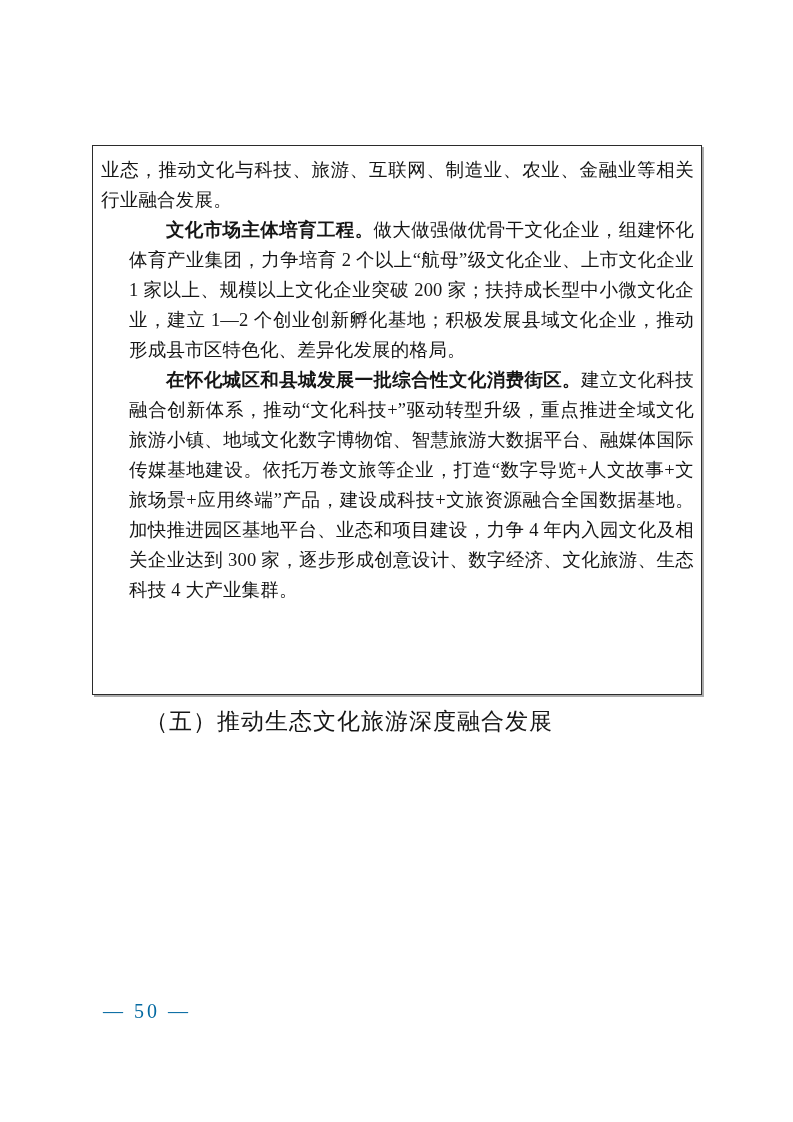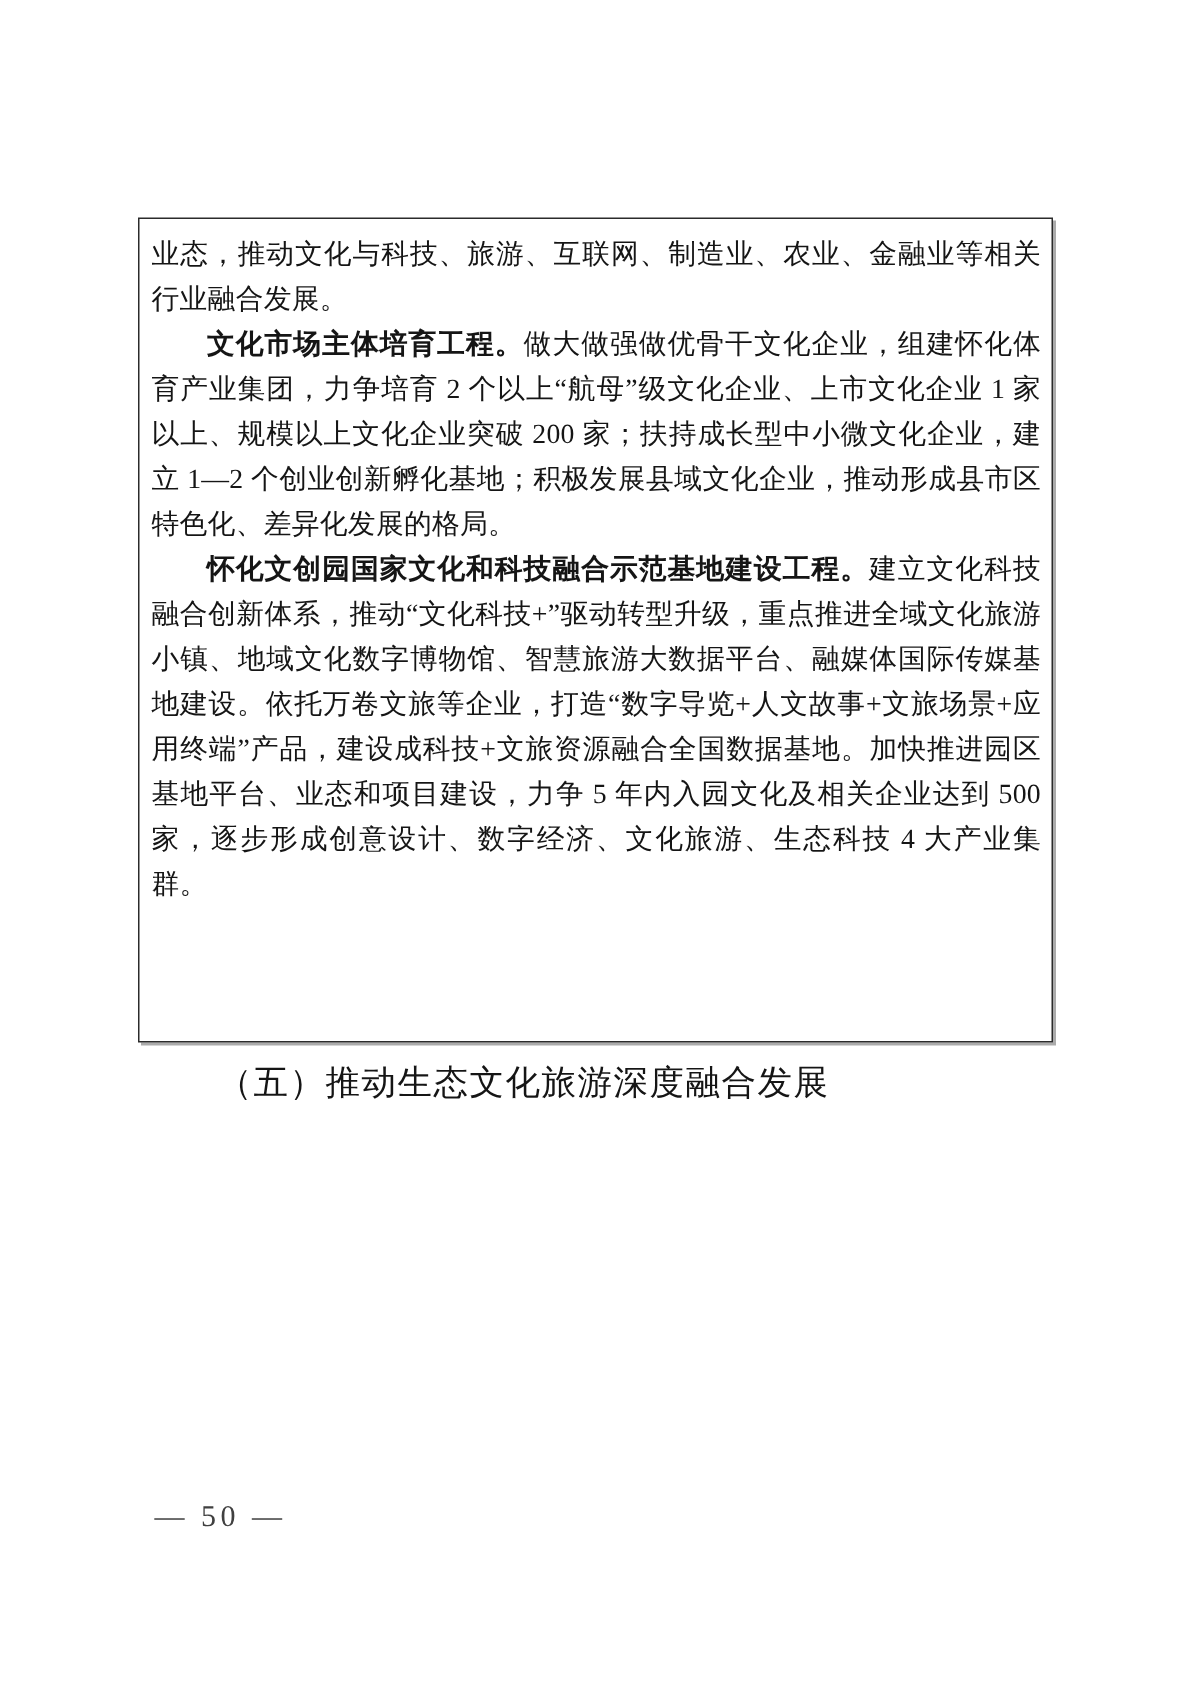--- a/index.html
+++ b/index.html
@@ -26,21 +26,21 @@
     padding: 9px 7px 0 8px;
     overflow: hidden;
   }
   .excerpt-box p {
     font-size: 18.5px;
     line-height: 30px;
     text-align: justify;
     text-justify: inter-ideograph;
     letter-spacing: 0.2px;
   }
-  .excerpt-box p.indent { text-indent: 2em; }
+  .excerpt-box p.indent { text-indent: 2em; margin-left: 28px; }
   .excerpt-box strong { font-weight: bold; }
   .section-heading {
     position: absolute;
     left: 99px; top: 703px;
     width: 600px;
     font-size: 23px;
     line-height: 38px;
     font-weight: normal;
     text-indent: 2em;
     letter-spacing: 1px;
@@ -55,35 +55,35 @@
     text-align: justify;
     text-justify: inter-ideograph;
     text-indent: 2em;
     letter-spacing: 0.2px;
   }
   .page-number {
     position: absolute;
     left: 103px; top: 1000px;
     font-size: 20px;
     letter-spacing: 3px;
-    color: #404040;
+    color: #0369a1;
   }
 </style>
 </head>
 <body>
 
 <div class="page">
 
   <div class="excerpt-box">
     <p class="box-para"><span>业态，推动文化与科技、旅游、互联网、制造业、农业、金融业等相关行业融合发展。</span></p>
 
     <p class="box-para indent"><strong>文化市场主体培育工程。</strong><span>做大做强做优骨干文化企业，组建怀化体育产业集团，力争培育 2 个以上“航母”级文化企业、上市文化企业 1 家以上、规模以上文化企业突破 200 家；扶持成长型中小微文化企业，建立 1—2 个创业创新孵化基地；积极发展县域文化企业，推动形成县市区特色化、差异化发展的格局。</span></p>
 
 
-    <p class="box-para indent"><strong>怀化文创园国家文化和科技融合示范基地建设工程。</strong><span>建立文化科技融合创新体系，推动“文化科技+”驱动转型升级，重点推进全域文化旅游小镇、地域文化数字博物馆、智慧旅游大数据平台、融媒体国际传媒基地建设。依托万卷文旅等企业，打造“数字导览+人文故事+文旅场景+应用终端”产品，建设成科技+文旅资源融合全国数据基地。加快推进园区基地平台、业态和项目建设，力争 5 年内入园文化及相关企业达到 500 家，逐步形成创意设计、数字经济、文化旅游、生态科技 4 大产业集群。</span></p>
+    <p class="box-para indent"><strong>在怀化城区和县城发展一批综合性文化消费街区。</strong><span>建立文化科技融合创新体系，推动“文化科技+”驱动转型升级，重点推进全域文化旅游小镇、地域文化数字博物馆、智慧旅游大数据平台、融媒体国际传媒基地建设。依托万卷文旅等企业，打造“数字导览+人文故事+文旅场景+应用终端”产品，建设成科技+文旅资源融合全国数据基地。加快推进园区基地平台、业态和项目建设，力争 4 年内入园文化及相关企业达到 300 家，逐步形成创意设计、数字经济、文化旅游、生态科技 4 大产业集群。</span></p>
   </div>
 
   <h2 class="section-heading">（五）推动生态文化旅游深度融合发展</h2>
 
 
   <div class="page-number">— 50 —</div>
 
 </div>
 
 </body></html>

